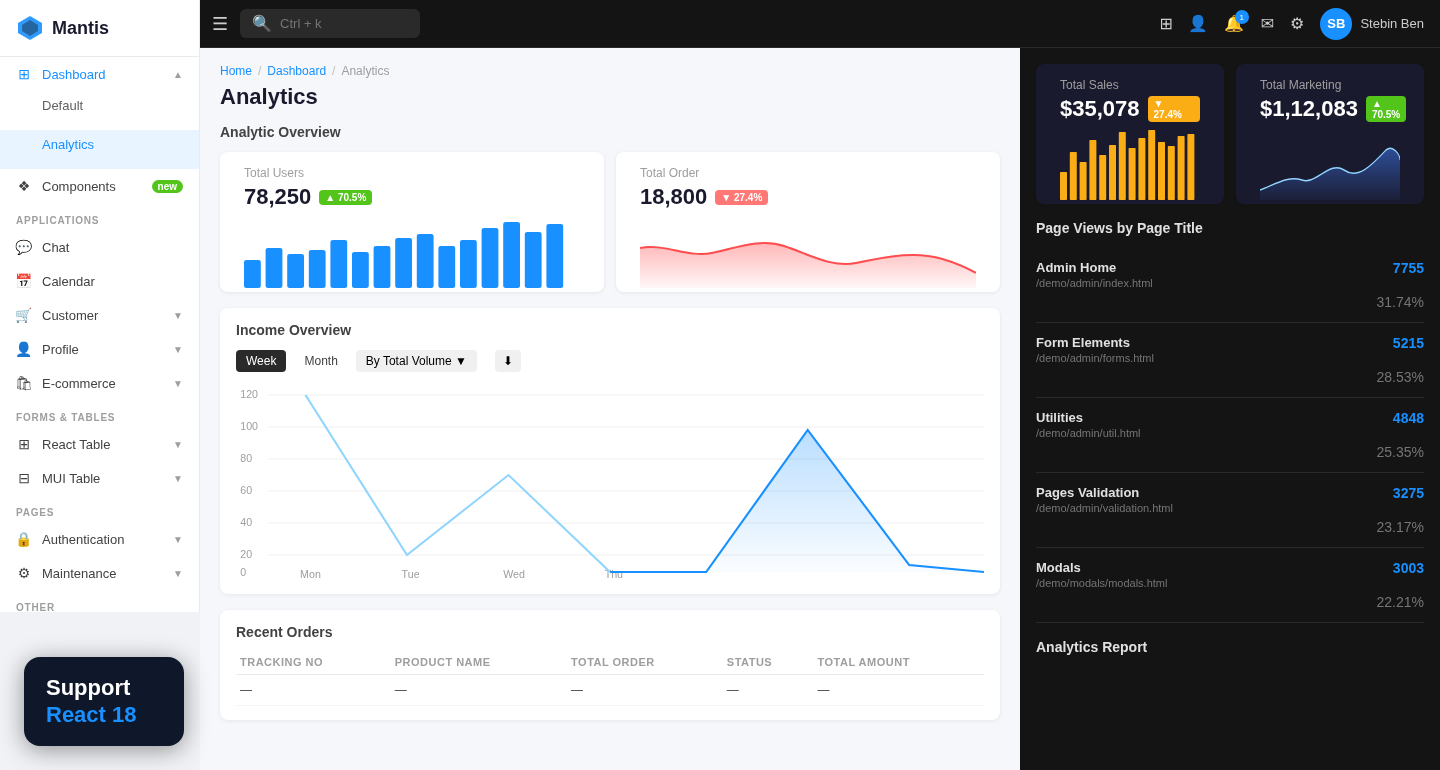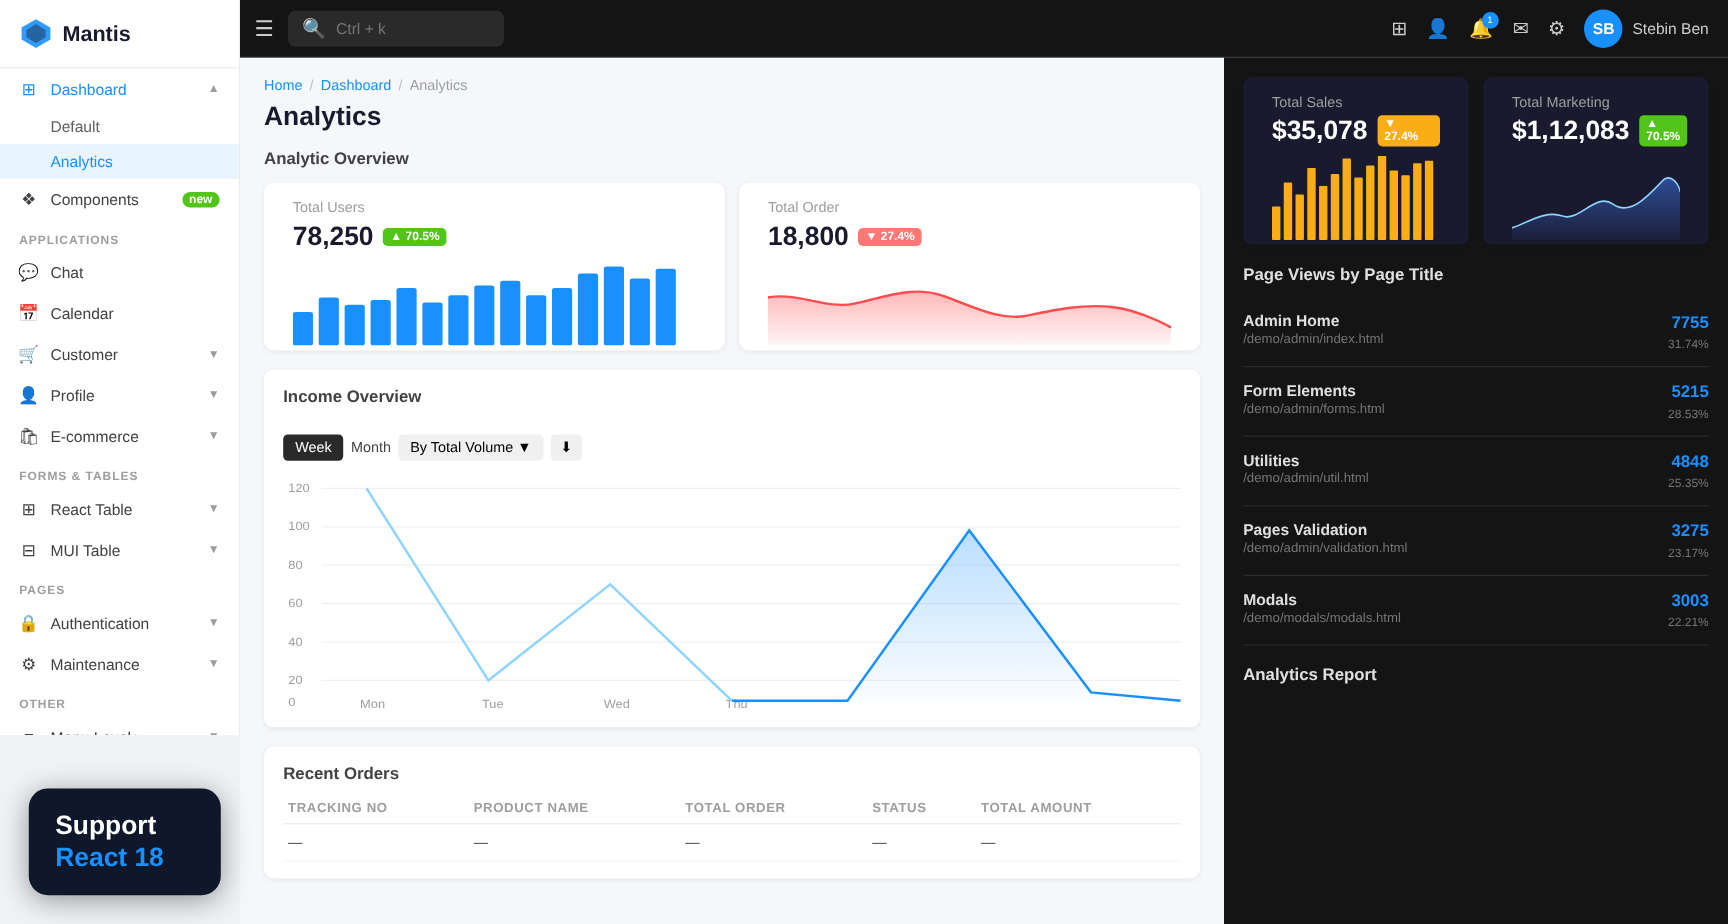--- a/index.html
+++ b/index.html
@@ -59,21 +59,21 @@
     }
     .sidebar-icon {
       width: 16px;
       height: 16px;
       display: flex;
       align-items: center;
       justify-content: center;
       font-size: 14px;
     }
     .sidebar-sub-item {
-      padding: 7px 16px 7px 42px;
+      padding: 7px 16px 17px 42px;
       font-size: 13px;
       color: #616161;
       cursor: pointer;
     }
     .sidebar-sub-item.active { color: #1890ff; background: #e8f4ff; font-weight: 500; }
     .badge-new {
       background: #52c41a;
       color: #fff;
       font-size: 10px;
       padding: 1px 6px;
@@ -262,23 +262,22 @@
     .income-header {
       display: flex;
       justify-content: space-between;
       align-items: flex-start;
       margin-bottom: 4px;
     }
     .income-value { font-size: 14px; font-weight: 600; color: #e53935; }
     .income-compare { font-size: 11px; color: #9e9e9e; }
     .income-controls {
       display: flex;
-      gap: 6px;
-      align-items: center;
-      margin-top: 12px;
+      gap: 18px;
+      align-items: center;
     }
     .btn-week {
       background: #2a2a2a;
       color: #fff;
       border: none;
       border-radius: 4px;
       padding: 4px 10px;
       font-size: 12px;
       cursor: pointer;
     }
@@ -328,21 +327,21 @@
     .page-view-item {
       display: flex;
       justify-content: space-between;
       align-items: flex-start;
       padding: 12px 0;
       border-bottom: 1px solid #2a2a2a;
     }
     .pv-name { font-size: 13px; font-weight: 600; color: #e0e0e0; }
     .pv-url { font-size: 11px; color: #757575; margin-top: 2px; }
     .pv-count { font-size: 14px; font-weight: 700; color: #1890ff; text-align: right; }
-    .pv-pct { font-size: 10px; color: #757575; text-align: left; margin-top: 6px; }
+    .pv-pct { font-size: 14px; color: #757575; text-align: left; margin-top: 18px; }
 
     .analytics-report-title {
       font-size: 14px;
       font-weight: 600;
       color: #e0e0e0;
       margin-top: 16px;
       margin-bottom: 8px;
     }
 
     

